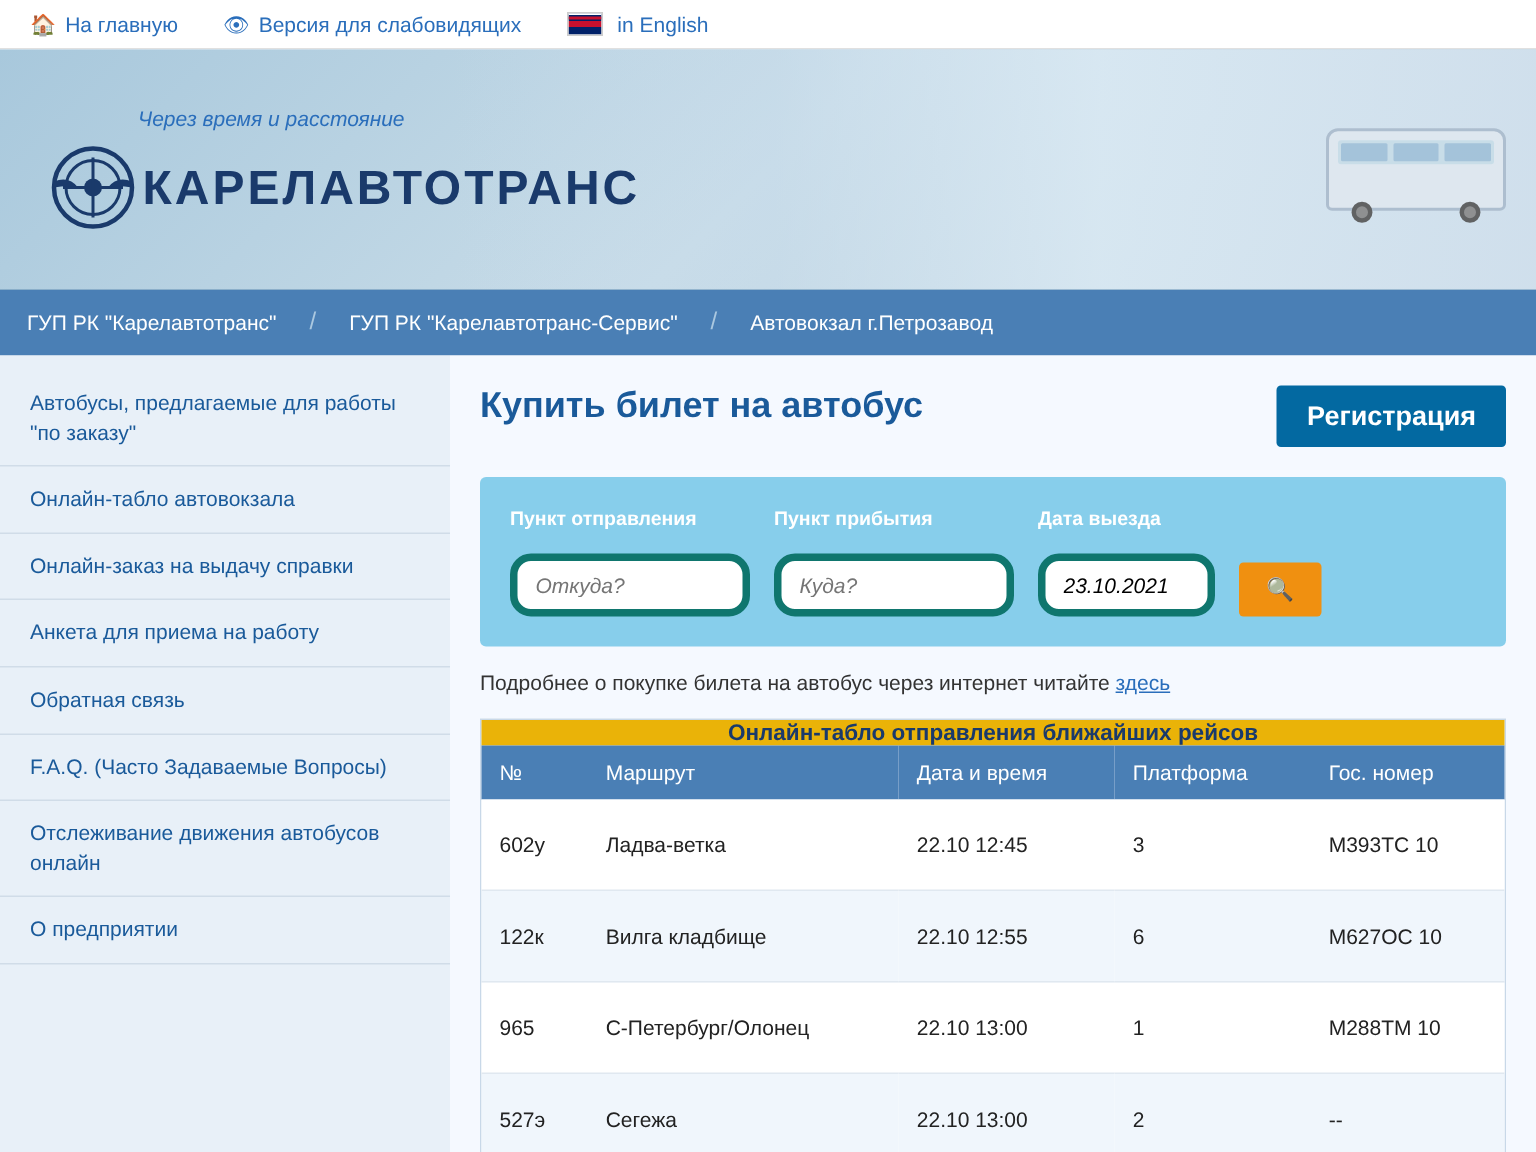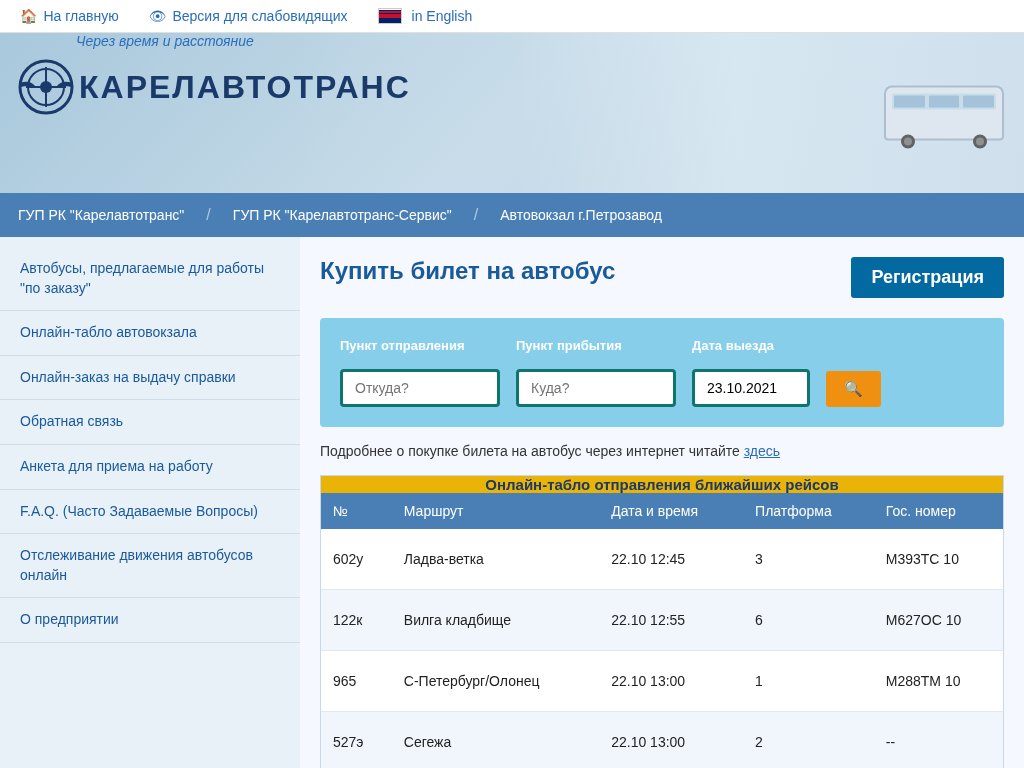--- a/index.html
+++ b/index.html
@@ -23,22 +23,22 @@
       font-size: 14px;
     }
 
     
     .banner {
       background: linear-gradient(to bottom, #b8d4e8 0%, #7aaac8 40%, #5588aa 100%);
       height: 160px;
       position: relative;
       overflow: hidden;
       display: flex;
-      align-items: flex-start;
-      padding-left: 16px;
+      align-items: center;
+      padding-left: 32px;
     }
     .banner-trees {
       position: absolute;
       top: 0; right: 0; bottom: 0; left: 0;
       background: linear-gradient(135deg, #a8c8dc 0%, #c8dce8 50%, #b8ccd8 100%);
       z-index: 0;
     }
     .banner-content {
       position: relative;
       z-index: 2;
@@ -159,25 +159,26 @@
       flex-direction: column;
       gap: 16px;
     }
     .form-group label {
       color: #fff;
       font-size: 13px;
       font-weight: bold;
     }
     .form-group input {
       padding: 8px 12px;
-      border: 3px solid #0f766e;
-      border-radius: 4px;
+      border: 5px solid #0f766e;
+      border-radius: 14px;
       font-size: 14px;
       background: #fff;
       width: 160px;
+      font-style: italic;
     }
     .form-group input.date-input {
       width: 118px;
     }
     .btn-search {
       background: #f09010;
       color: #fff;
       border: none;
       padding: 9px 18px;
       font-size: 15px;
@@ -303,22 +304,22 @@
   <span class="nav-sep">/</span>
   <a href="#">Автовокзал г.Петрозавод</a>
 </nav>
 
 <div class="main-layout">
 
   <aside class="sidebar">
     <div class="sidebar-item">Автобусы, предлагаемые для работы "по заказу"</div>
     <div class="sidebar-item">Онлайн-табло автовокзала</div>
     <div class="sidebar-item">Онлайн-заказ на выдачу справки</div>
+    <div class="sidebar-item">Анкета для приема на работу</div>
     <div class="sidebar-item">Обратная связь</div>
-    <div class="sidebar-item">Анкета для приема на работу</div>
     <div class="sidebar-item">F.A.Q. (Часто Задаваемые Вопросы)</div>
     <div class="sidebar-item">Отслеживание движения автобусов онлайн</div>
     <div class="sidebar-item">О предприятии</div>
   </aside>
 
   <main class="content">
 
     <div class="ticket-header">
       <h1 class="ticket-title">Купить билет на автобус</h1>
       <button class="btn-register">Регистрация</button>

